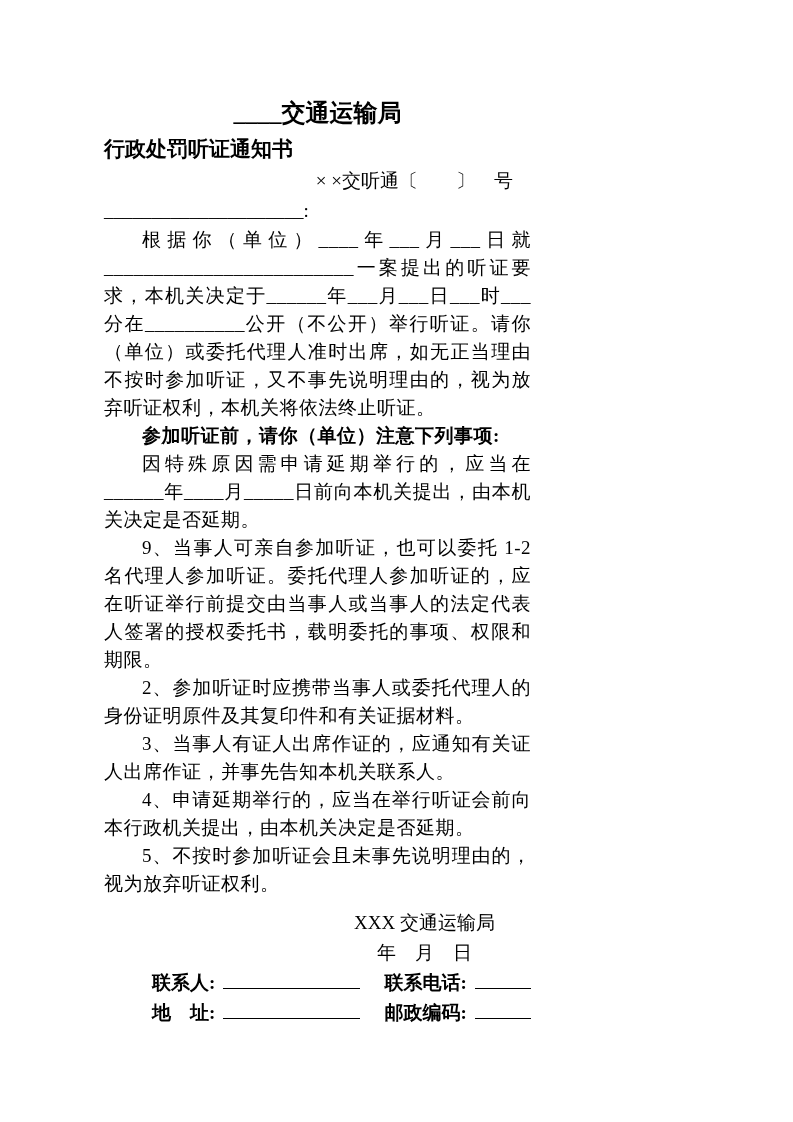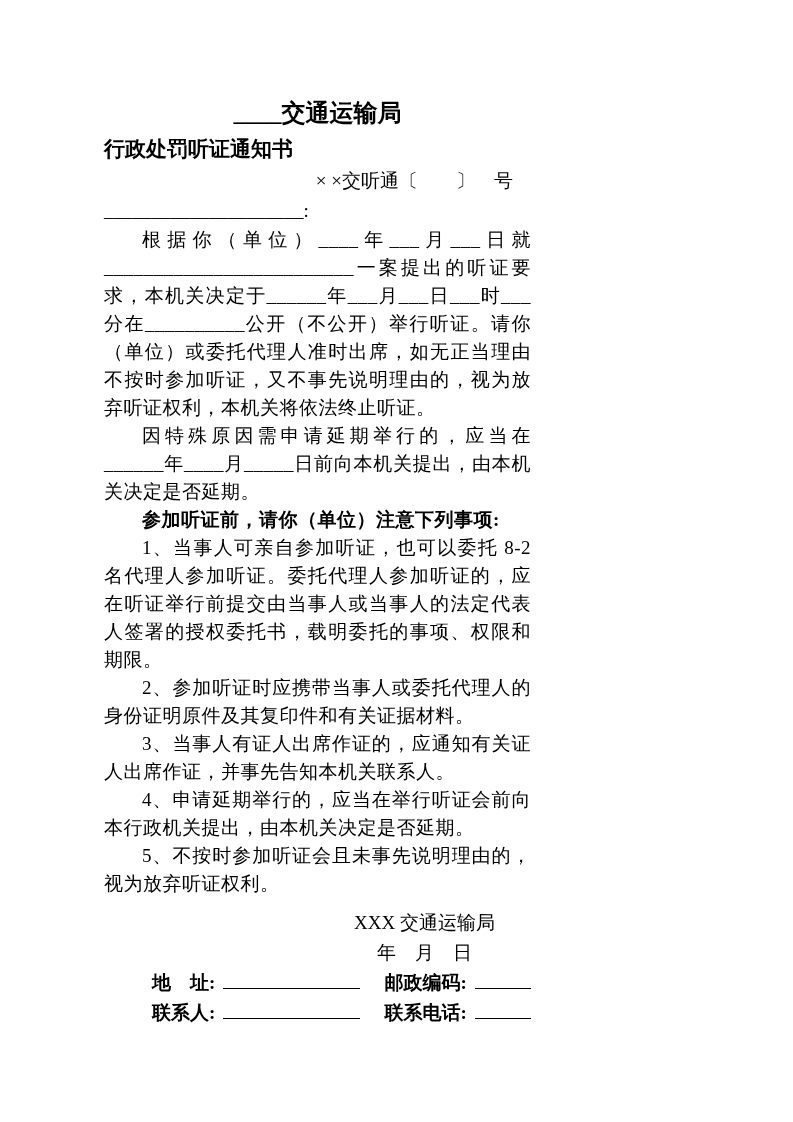--- a/index.html
+++ b/index.html
@@ -96,46 +96,46 @@
 
   <h2 class="doc-title">行政处罚听证通知书</h2>
 
   <div class="doc-number">× ×交听通〔　　〕　号</div>
 
   <div class="addressee">_____________________:</div>
 
   <p class="body-p">根据你（单位）____年___月___日就_________________________一案提出的听证要求，本机关决定于______年___月___日___时___分在__________公开（不公开）举行听证。请你（单位）或委托代理人准时出席，如无正当理由不按时参加听证，又不事先说明理由的，视为放弃听证权利，本机关将依法终止听证。</p>
 
 
+  <p class="body-p bold-heading">参加听证前，请你（单位）注意下列事项:</p>
+
   <p class="body-p">因特殊原因需申请延期举行的，应当在______年____月_____日前向本机关提出，由本机关决定是否延期。</p>
 
-  <p class="body-p bold-heading">参加听证前，请你（单位）注意下列事项:</p>
-
-  <p class="body-p">1、当事人可亲自参加听证，也可以委托 8-2 名代理人参加听证。委托代理人参加听证的，应在听证举行前提交由当事人或当事人的法定代表人签署的授权委托书，载明委托的事项、权限和期限。</p>
+  <p class="body-p">9、当事人可亲自参加听证，也可以委托 1-2 名代理人参加听证。委托代理人参加听证的，应在听证举行前提交由当事人或当事人的法定代表人签署的授权委托书，载明委托的事项、权限和期限。</p>
 
   <p class="body-p">2、参加听证时应携带当事人或委托代理人的身份证明原件及其复印件和有关证据材料。</p>
 
   <p class="body-p">3、当事人有证人出席作证的，应通知有关证人出席作证，并事先告知本机关联系人。</p>
 
   <p class="body-p">4、申请延期举行的，应当在举行听证会前向本行政机关提出，由本机关决定是否延期。</p>
 
   <p class="body-p">5、不按时参加听证会且未事先说明理由的，视为放弃听证权利。</p>
 
   <div class="signature-block">
     <div>XXX 交通运输局</div>
     <div>年　月　日</div>
   </div>
 
   <div class="contact-row">
+    <span class="contact-label">联系人:</span>
+    <span class="blank-line blank-long"></span>
+    <span class="contact-label second">联系电话:</span>
+    <span class="blank-line blank-short"></span>
+  </div>
+
+  <div class="contact-row">
     <span class="contact-label">地　址:</span>
     <span class="blank-line blank-long"></span>
     <span class="contact-label second">邮政编码:</span>
     <span class="blank-line blank-short"></span>
   </div>
 
-  <div class="contact-row">
-    <span class="contact-label">联系人:</span>
-    <span class="blank-line blank-long"></span>
-    <span class="contact-label second">联系电话:</span>
-    <span class="blank-line blank-short"></span>
-  </div>
-
 </div>
 
 </body></html>

